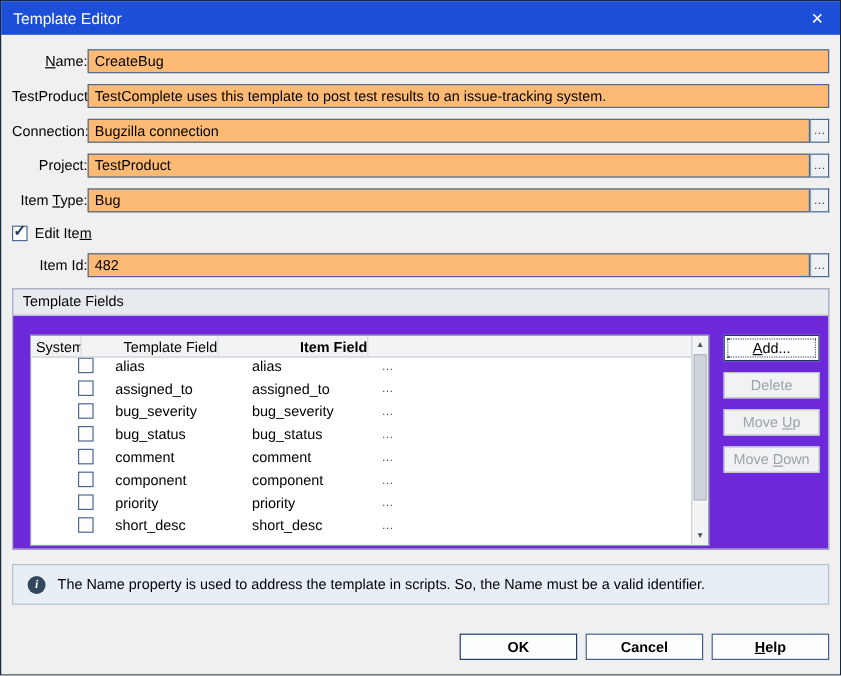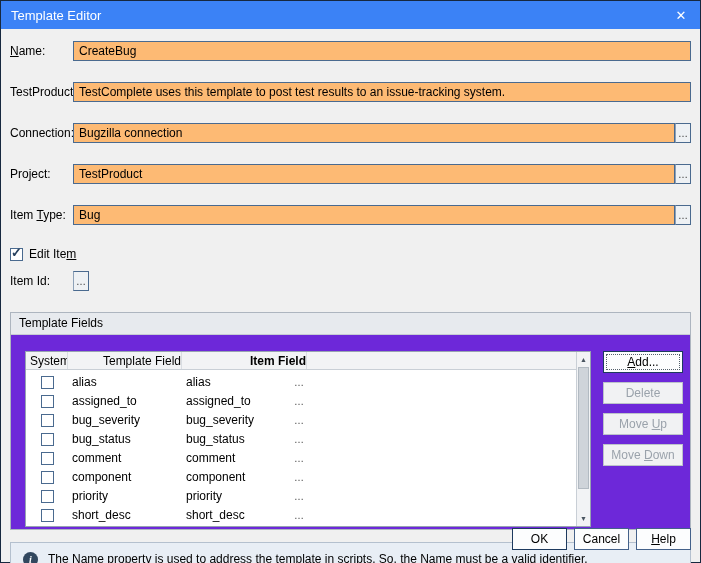--- a/index.html
+++ b/index.html
@@ -1,27 +1,27 @@
 <!DOCTYPE html>
 <html><head>
 <meta charset="utf-8">
 <style>
   * { box-sizing: border-box; margin: 0; padding: 0; }
   html,body { background:#d7d7d7; }
   body { font-family: "Liberation Sans", sans-serif; font-size: 12px; color:#000; }
 
   .dialog { width:701px; height:563px; border:1px solid #16283f; background:#f0f0f0; position:relative; }
 
-  .titlebar { height:28px; background:#3b82f6; color:#fff; display:flex; align-items:center; padding:0 6px 0 10px; }
+  .titlebar { height:28px; background:#1d4ed8; color:#fff; display:flex; align-items:center; padding:0 6px 0 10px; }
   .titlebar .title { font-size:13px; }
   .titlebar .close { margin-left:auto; width:26px; height:22px; display:flex; align-items:center; justify-content:center; font-size:13px; cursor:pointer; }
 
   .body { padding:12px 9px 0 9px; position:relative; height:531px; }
 
-  .frow { display:flex; align-items:center; height:20px; margin-bottom:21px; }
+  .frow { display:flex; align-items:center; height:20px; margin-bottom:9px;text-align:right; }
   .frow label { width:63px; flex:none; }
   .mn { text-decoration: underline; }
   .input { flex:1; height:20px; border:1px solid #4a6a8f; background:#fdba74; display:flex; align-items:center; padding:0 5px; overflow:hidden; white-space:nowrap; }
   .browse { width:16px; height:20px; border:1px solid #4a6a8f; border-left:1px solid #8da1b8; background:#eef1f4; display:flex; align-items:center; justify-content:center; font-size:10px; color:#333; cursor:pointer; flex:none; }
 
   .cbrow { display:flex; align-items:center; height:16px; margin:3px 0 9px 0; }
   .checkbox { width:13px; height:13px; border:1px solid #4a6a8f; background:#fff; margin-right:6px; position:relative; flex:none; }
   .checkbox .check { position:absolute; top:-4px; left:0; font-size:13px; font-weight:bold; color:#27405e; }
 
   .group { margin-top:4px; height:218px; border:1px solid #adb5bf; background:#6d28d9; }
@@ -29,21 +29,21 @@
   .group-content { position:relative; height:194px; padding:16px 0 0 14px; }
 
   .table { width:566px; height:176px; border:1px solid #97a3b1; background:#fff; position:relative; overflow:hidden; }
   .thead { display:flex; height:18px; width:calc(100% - 14px); background:#f2f3f5; border-bottom:1px solid #c9cfd6; }
   .th { padding:2px 0 0 4px; border-right:1px solid #d9dde2; font-size:12px; overflow:hidden; white-space:nowrap;text-align:right; }
   .c-sys { width:42px; flex:none; }
   .c-tf  { width:114px; flex:none; }
   .c-if  { width:125px; flex:none;font-weight:bold; }
   .c-val { flex:1; border-right:none; }
   .tbody { width:calc(100% - 14px); height:155px; overflow:hidden; }
-  .tr { display:flex; align-items:flex-end; height:19px; }
+  .tr { display:flex; align-items:flex-start; height:19px;padding-left:24px; }
   .td-sys { width:42px; flex:none; display:flex; justify-content:center; }
   .td-sys .checkbox { margin:0; }
   .td-tf { width:114px; flex:none; padding-left:4px; overflow:hidden; white-space:nowrap; }
   .td-if { width:125px; flex:none; padding-left:4px; display:flex; align-items:center; overflow:hidden; white-space:nowrap; }
   .td-if .ellipsis { margin-left:auto; padding-right:3px; color:#444; font-size:10px; cursor:pointer; }
   .td-val { flex:1; }
 
   .vscroll { position:absolute; top:0; right:0; width:14px; height:100%; background:#f2f3f5; border-left:1px solid #c9cfd6; }
   .sb-btn { height:15px; display:flex; align-items:center; justify-content:center; font-size:7px; color:#4a5560; cursor:pointer; }
   .sb-down { position:absolute; bottom:0; left:0; right:0; }
@@ -51,21 +51,21 @@
 
   .side-btns { position:absolute; left:592px; top:16px; display:flex; flex-direction:column; gap:9px; }
   .btn { width:80px; height:22px; background:#fcfdfe; border:1px solid #44618a; font-family:"Liberation Sans",sans-serif; font-size:12px; color:#000; cursor:pointer; }
   .btn-focus { border-color:#1d3a5f; outline:1px dotted #55606c; outline-offset:-4px; }
   .btn:disabled { background:#f1f2f3; border-color:#bcc3ca; color:#9aa2ab; cursor:default; }
 
   .infobar { margin-top:12px; height:34px; background:#e8eef5; border:1px solid #b4c0ce; display:flex; align-items:center; padding:0 12px; gap:10px; }
   .info-icon { width:15px; height:15px; border-radius:50%; background:#31475e; color:#fff; font-size:10px; font-style:italic; font-weight:bold; font-family:"Liberation Serif",serif; display:flex; align-items:center; justify-content:center; flex:none; }
 
   .footer { position:absolute; right:9px; bottom:10px; display:flex; gap:7px; }
-  .footer .btn { width:55px; }
+  .footer .btn { width:98px;font-weight:bold; }
   .btn-default { border-color:#1d3a5f; }
 </style>
 </head>
 <body>
 
 <div class="dialog">
 
   <div class="titlebar">
     <span class="title">Template Editor</span>
     <span class="close">✕</span>
@@ -103,20 +103,21 @@
 
     <div class="cbrow">
       <div class="checkbox">
           <span class="check">✓</span>
         </div>
       <span><span>Edit Ite</span><span class="mn">m</span></span>
     </div>
 
     <div class="frow">
       <label><span>Item Id:</span></label>
+      <div class="input">482</div>
       <div class="browse">…</div>
     </div>
 
     <div class="group">
       <div class="group-caption">Template Fields</div>
       <div class="group-content">
 
         <div class="table">
           <div class="thead">
             <div class="th c-sys">System</div>

